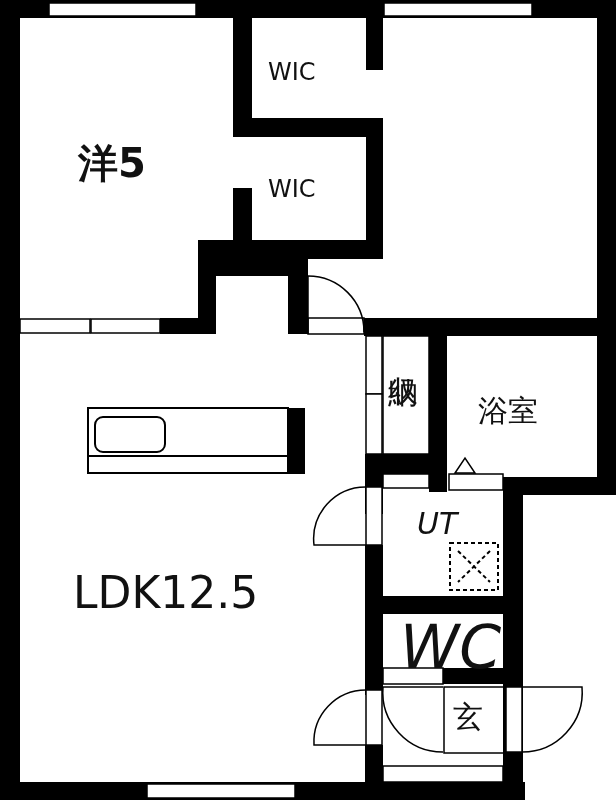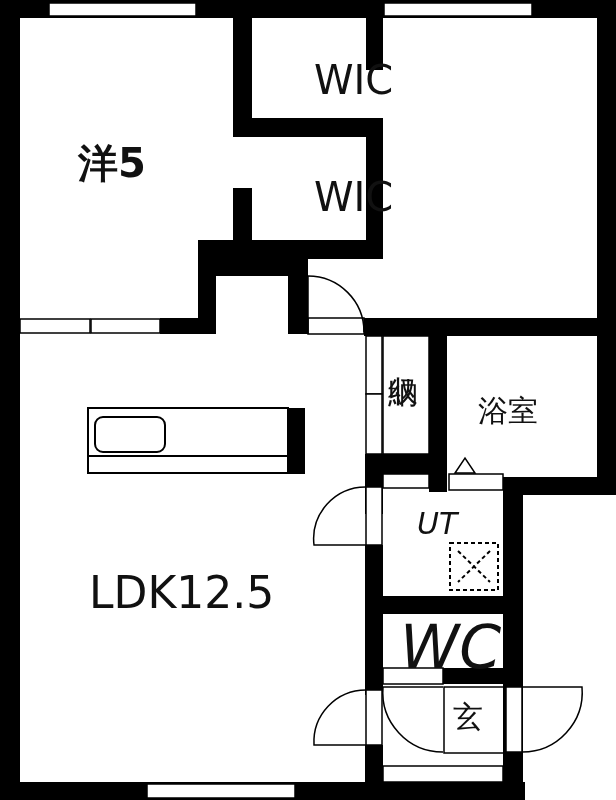--- a/index.html
+++ b/index.html
@@ -1,20 +1,20 @@
 <!DOCTYPE html>
 <html><head>
 <meta charset="utf-8">
 <style>
   html, body { margin: 0; padding: 0; background: #ffffff; }
   #plan-wrap { position: relative; width: 616px; height: 800px; overflow: hidden; background: #ffffff; }
   svg { position: absolute; left: 0; top: 0; }
   .lbl { position: absolute; color: #111; font-family: "DejaVu Sans", sans-serif; white-space: nowrap; line-height: 1; }
   .room-jp { font-size: 40px; font-weight: bold; }
-  .wic { font-size: 40px; margin-left: 46px; }
+  .wic { font-size: 24px; }
   .ldk { font-size: 44px; }
   .small-jp { font-size: 30px; }
   .ut { font-size: 30px; font-style: italic; }
   .wc { font-size: 60px; font-style: italic; }
   .vert { writing-mode: vertical-rl; font-size: 30px; letter-spacing: 2px; }
 </style>
 </head>
 <body>
 
 <div id="plan-wrap">
@@ -122,19 +122,19 @@
     <g fill="none" stroke="#000" stroke-width="2">
       <rect x="88" y="408" width="200" height="65"></rect>
       <line x1="88" y1="456" x2="288" y2="456"></line>
       <rect x="95" y="417" width="70" height="35" rx="8"></rect>
     </g>
   </svg>
 
   <div class="lbl room-jp" style="left:78px; top:143px;">洋5</div>
   <div class="lbl wic" style="left:268px; top:60px;">WIC</div>
   <div class="lbl wic" style="left:268px; top:177px;">WIC</div>
-  <div class="lbl ldk" style="left:89px; top:571px;text-align:right;">LDK12.5</div>
+  <div class="lbl ldk" style="left:73px; top:571px;text-align:right;">LDK12.5</div>
   <div class="lbl vert" style="left:388px; top:352px;">収納</div>
   <div class="lbl small-jp" style="left:478px; top:396px;font-family:Liberation Serif, serif;">浴室</div>
   <div class="lbl ut" style="left:417px; top:509px;">UT</div>
   <div class="lbl wc" style="left:400px; top:617px;">WC</div>
   <div class="lbl small-jp" style="left:453px; top:702px;">玄</div>
 </div>
 
 </body></html>

